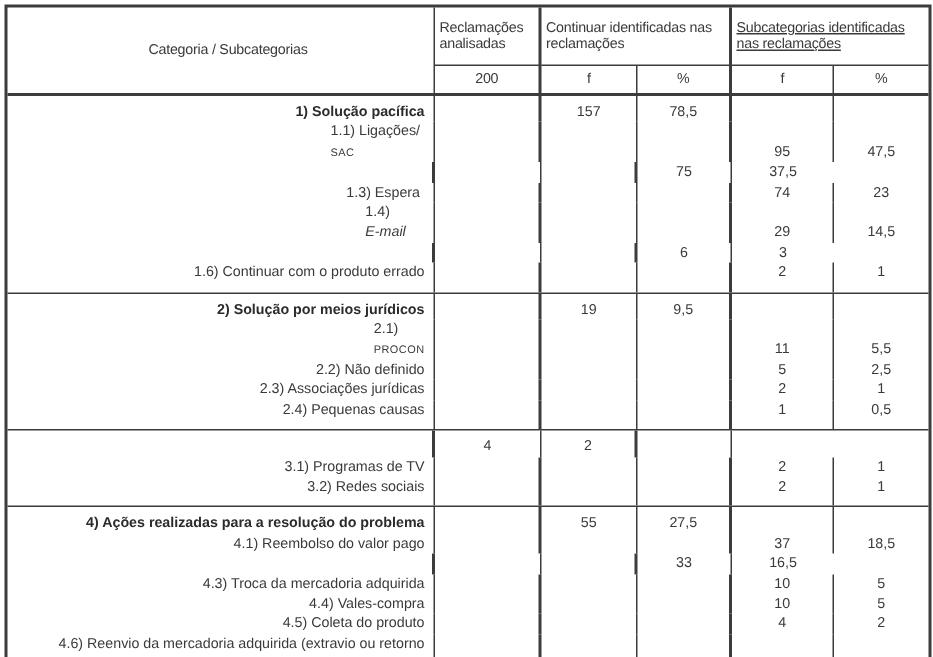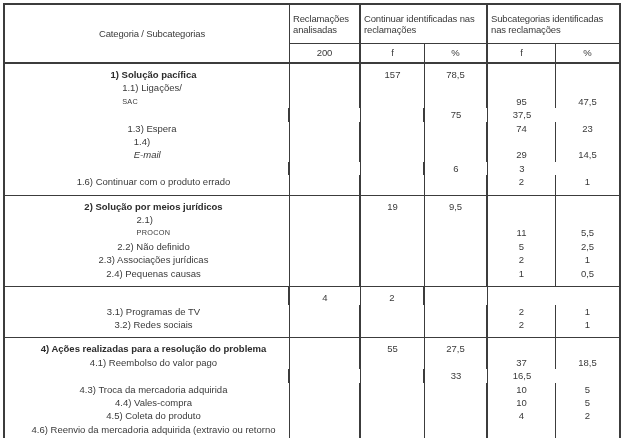--- a/index.html
+++ b/index.html
@@ -30,32 +30,32 @@
     border-bottom:2px solid var(--bd);
   }
   .hc{
     display:flex; align-items:center; justify-content:center;
     font-size:9.5px; line-height:11.5px; letter-spacing:-0.15px;
     padding:1px 3px;
   }
   .h-cat  { grid-column:1; grid-row:1/3; border-right:1px solid var(--bd);padding-left:13px; }
   .h-rec  { grid-column:2; grid-row:1; border-right:2px solid var(--bd); border-bottom:1px solid var(--bd); }
   .h-catid{ grid-column:3/5; grid-row:1; border-right:2px solid var(--bd); border-bottom:1px solid var(--bd); }
-  .h-subid{ grid-column:5/7; grid-row:1; border-bottom:1px solid var(--bd); }
+  .h-subid{ grid-column:5/7; grid-row:1; border-bottom:1px solid var(--bd);text-decoration:underline; }
   .h-200  { grid-column:2; grid-row:2; border-right:2px solid var(--bd); }
   .h-f1   { grid-column:3; grid-row:2; border-right:1px solid var(--bd); }
   .h-p1   { grid-column:4; grid-row:2; border-right:2px solid var(--bd); }
   .h-f2   { grid-column:5; grid-row:2; border-right:1px solid var(--bd); }
   .h-p2   { grid-column:6; grid-row:2; }
 
   
   .section{ border-bottom:1px solid var(--bd); }
   .trow{ font-size:9.5px; line-height:13.4px; }
   .cell{ display:flex; align-items:flex-end; min-height:13.4px; }
-  .c1{ justify-content:center; padding-left:7px; padding-right:6px;margin-left:12px; }
+  .c1{ justify-content:flex-end; padding-left:7px; padding-right:6px;margin-left:12px; }
   .c2,.c3,.c5{ justify-content:center; }
   .c4,.c6{ justify-content:center; }
   .vr1{ border-right:1px solid var(--bd); }
   .vr2{ border-right:2px solid var(--bd); }
   .row-first .cell{ padding-top:4px; }
   .row-last  .cell{ padding-bottom:6px; }
   .label-inner{ padding-left:22px; text-indent:-22px; }
   .b{ font-weight:bold; color:var(--bold); }
   .sc{ font-size:7.3px; letter-spacing:0.3px; }
   .i{ font-style:italic; }

